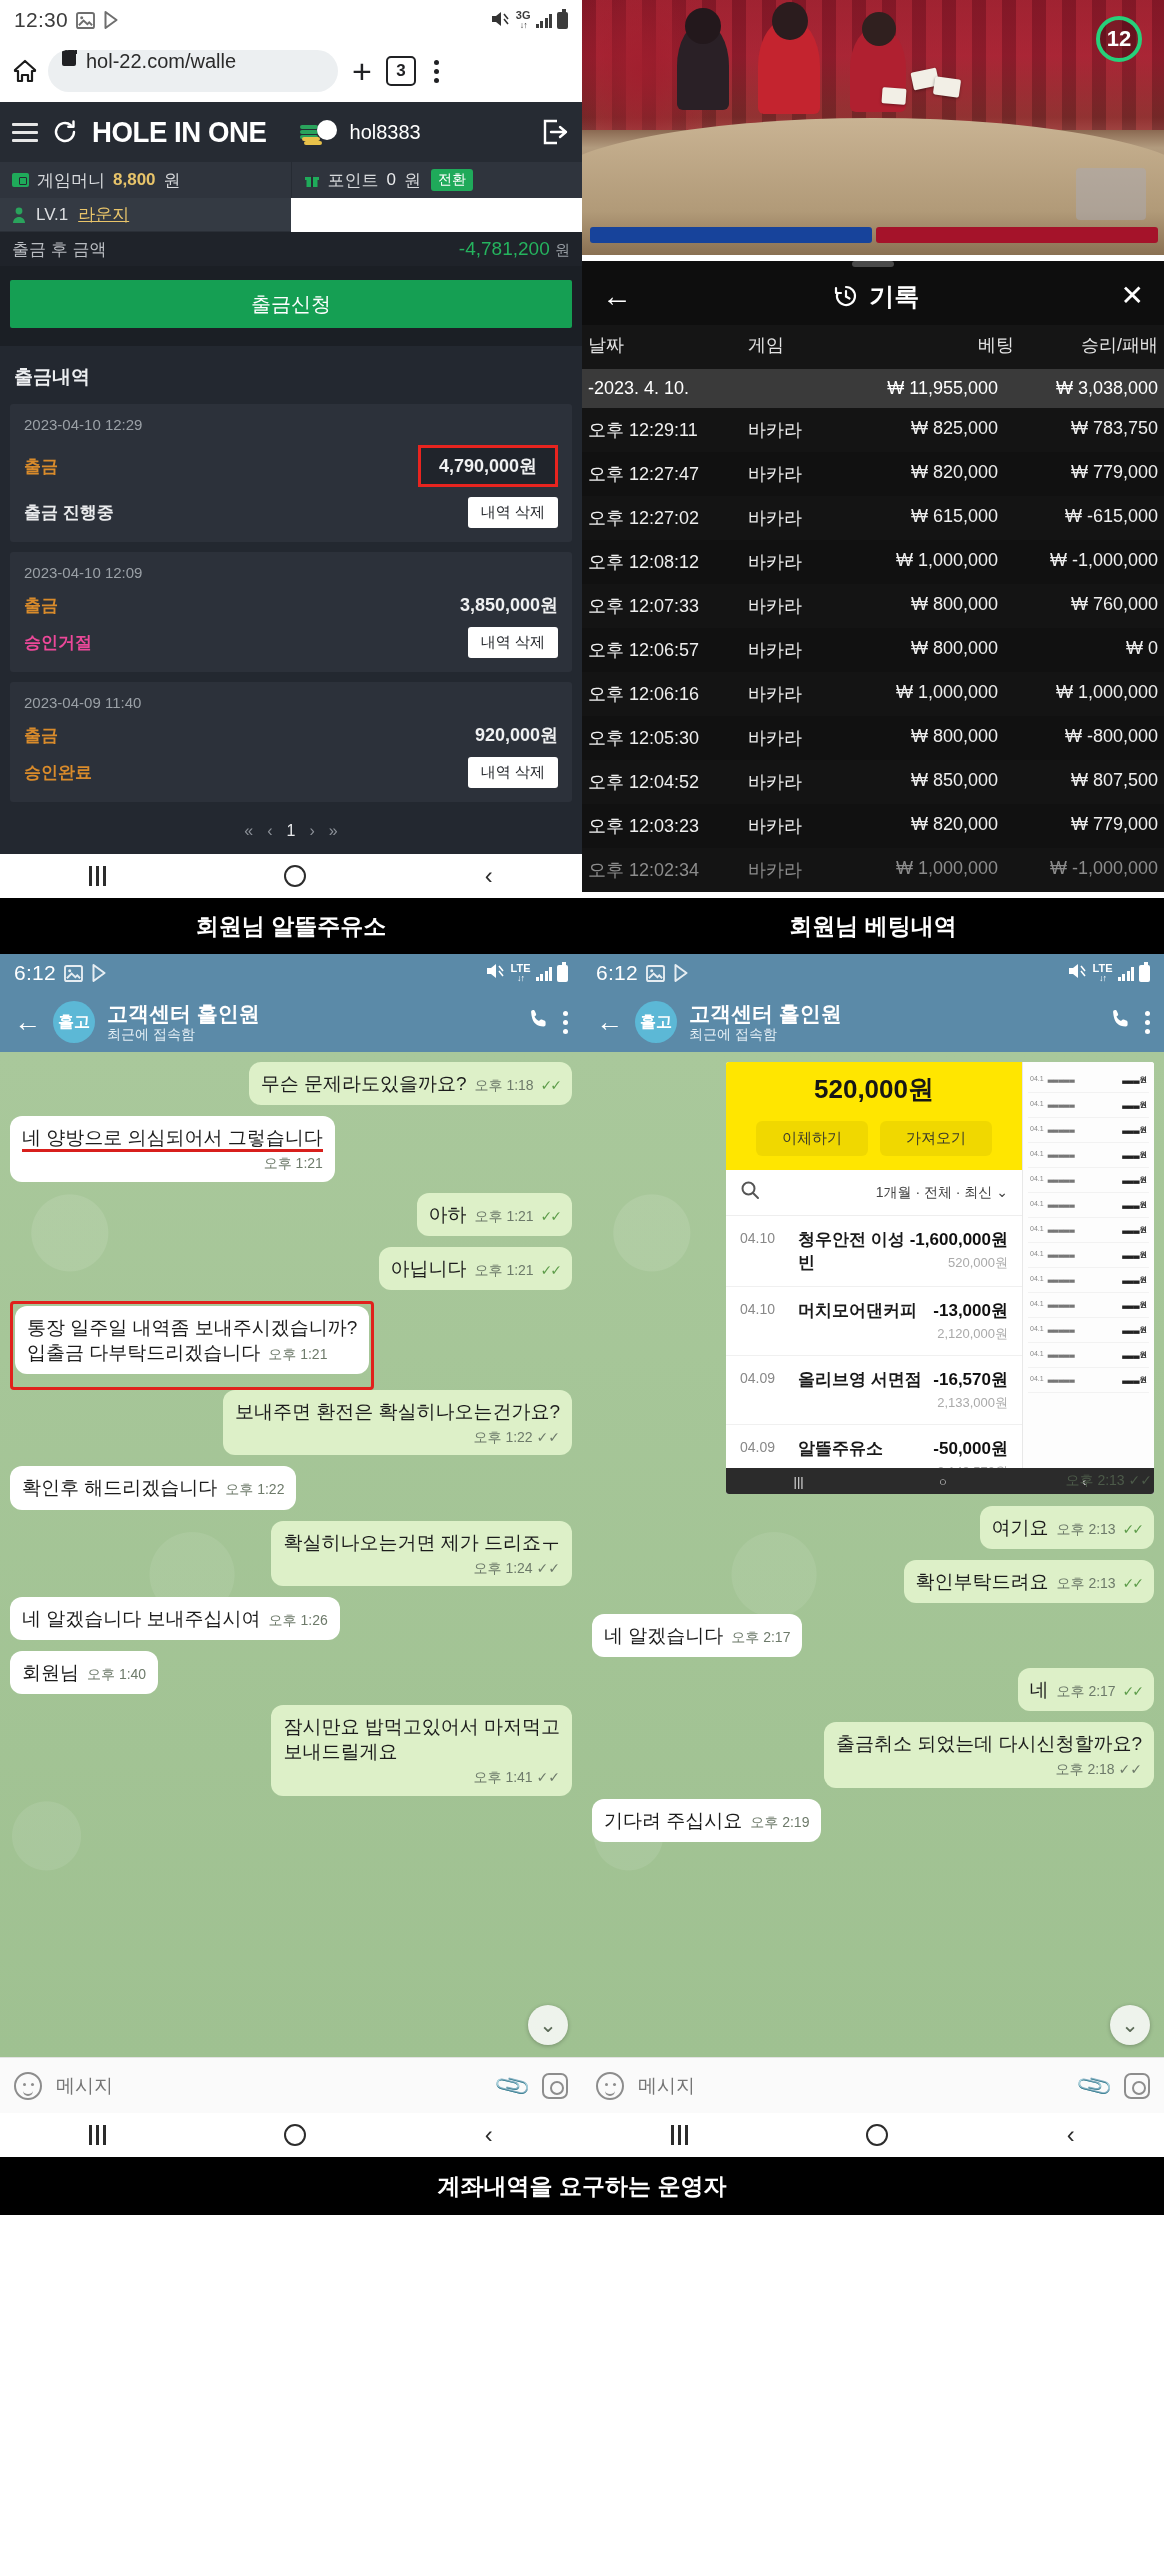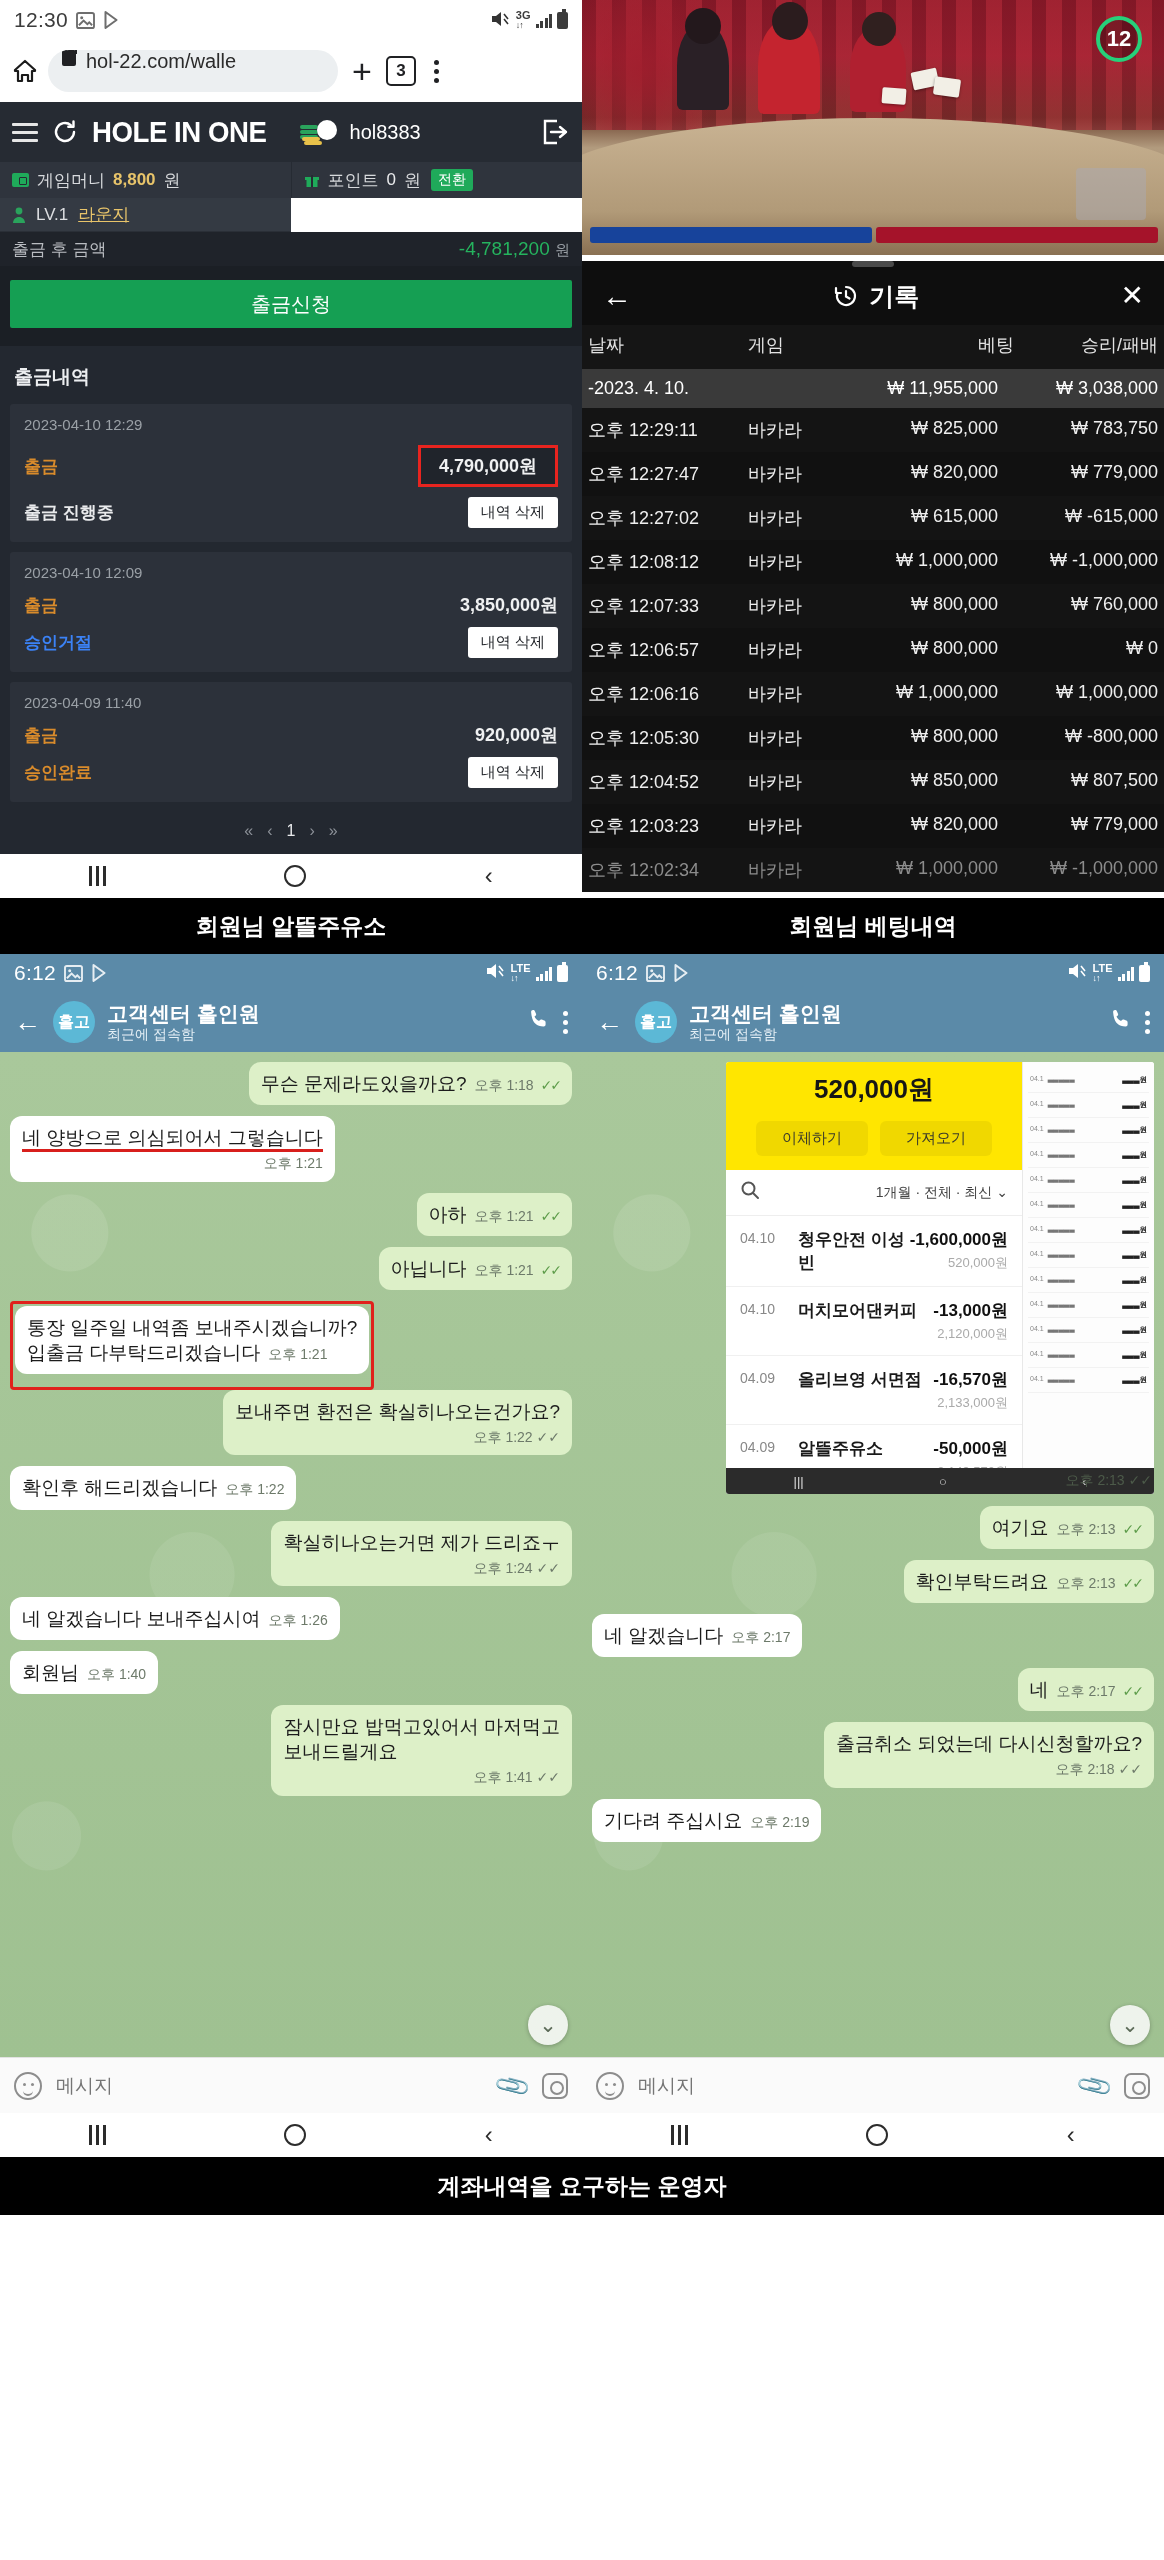--- a/index.html
+++ b/index.html
@@ -23,21 +23,21 @@
   .sb-time { font-size: 21px; font-weight: 400; letter-spacing:.3px; }
   .sb-ic { margin-left: 8px; font-size:17px; opacity:.85; display:inline-flex; align-items:center;}
   .sb-right { margin-left:auto; display:flex; align-items:center; gap:5px; }
   .sig-bars { display:inline-flex; align-items:flex-end; gap:1.5px; height:15px;}
   .sig-bars i { width:3px; background: currentColor; display:block; }
   .sig-bars i:nth-child(1){height:4px}.sig-bars i:nth-child(2){height:7px}
   .sig-bars i:nth-child(3){height:10px}.sig-bars i:nth-child(4){height:14px}
   .batt { width:11px;height:17px;border:2px solid currentColor;border-radius:2px;position:relative;background:currentColor;}
   .batt:before{content:"";position:absolute;top:-5px;left:2.5px;width:4px;height:3px;background:currentColor;}
   .net-lbl{font-size:11px;font-weight:700;line-height:1;text-align:center}
-  .net-wrap{display:inline-flex;flex-direction:column;align-items:flex-start;line-height:1}
+  .net-wrap{display:inline-flex;flex-direction:column;align-items:center;line-height:1}
   .net-arrows{font-size:9px;letter-spacing:-1px}
 
   
   .browserbar {
     height: 62px; background:#fff; display:flex; align-items:center;
     padding: 0 12px; gap: 10px;
   }
   .home-ic { width:26px;height:26px; flex:none;}
   .urlpill {
     flex: 1 1 auto; height:42px; background:#eceff1; border-radius:21px;
@@ -101,21 +101,21 @@
   .hist-wrap{background:#232830;padding:0 0 8px;}
   .hist-title{font-size:19px;color:#eceef0;font-weight:600;padding:18px 14px 14px;}
   .hist-card{background:#2c313a;margin:0 10px 10px;border-radius:3px;padding:12px 14px 14px;position:relative;}
   .hist-date{font-size:15px;color:#9aa0a6;margin-bottom:12px;}
   .hist-line{display:flex;align-items:center;justify-content:space-between;margin-bottom:10px;}
   .tag-out{color:#d98b2b;font-size:17px;font-weight:700;}
   .hist-amt{color:#f0f1f2;font-size:18px;font-weight:700;}
   .hist-amt.boxed{border:3px solid #e8241f;padding:6px 18px;background:#20242b;}
   .status-line{display:flex;align-items:center;justify-content:space-between;}
   .st-pending{color:#e9eaec;font-size:17px;font-weight:700;}
-  .st-reject{color:#3b82f6;font-size:17px;font-weight:700;}
+  .st-reject{color:#ec4899;font-size:17px;font-weight:700;}
   .st-done{color:#d98b2b;font-size:17px;font-weight:700;}
   .btn-del{background:#fff;color:#1c1f24;font-size:15px;border:none;border-radius:3px;padding:6px 13px;font-family:inherit;cursor:pointer;}
 
   .pager{display:flex;align-items:center;justify-content:center;gap:14px;color:#8b9097;font-size:16px;padding:10px 0 6px;background:#232830;}
   .pager .cur{color:#e9eaec;}
 
   
   .navbar{height:44px;background:#fff;display:flex;align-items:center;justify-content:space-around;color:#2c2c2c;}
   .nv-recent{display:flex;gap:4px;}
   .nv-recent i{width:3px;height:20px;background:#2c2c2c;display:block;}

